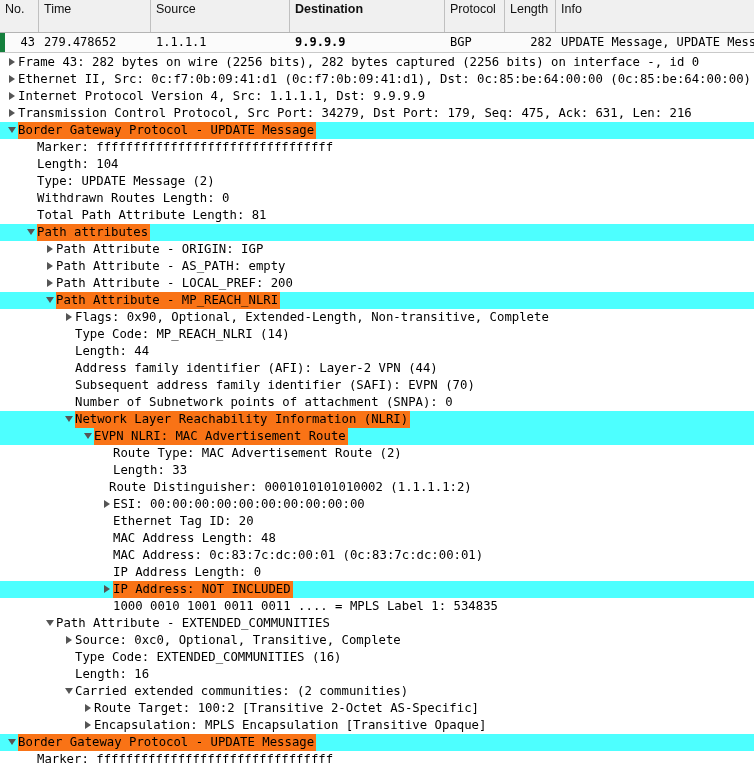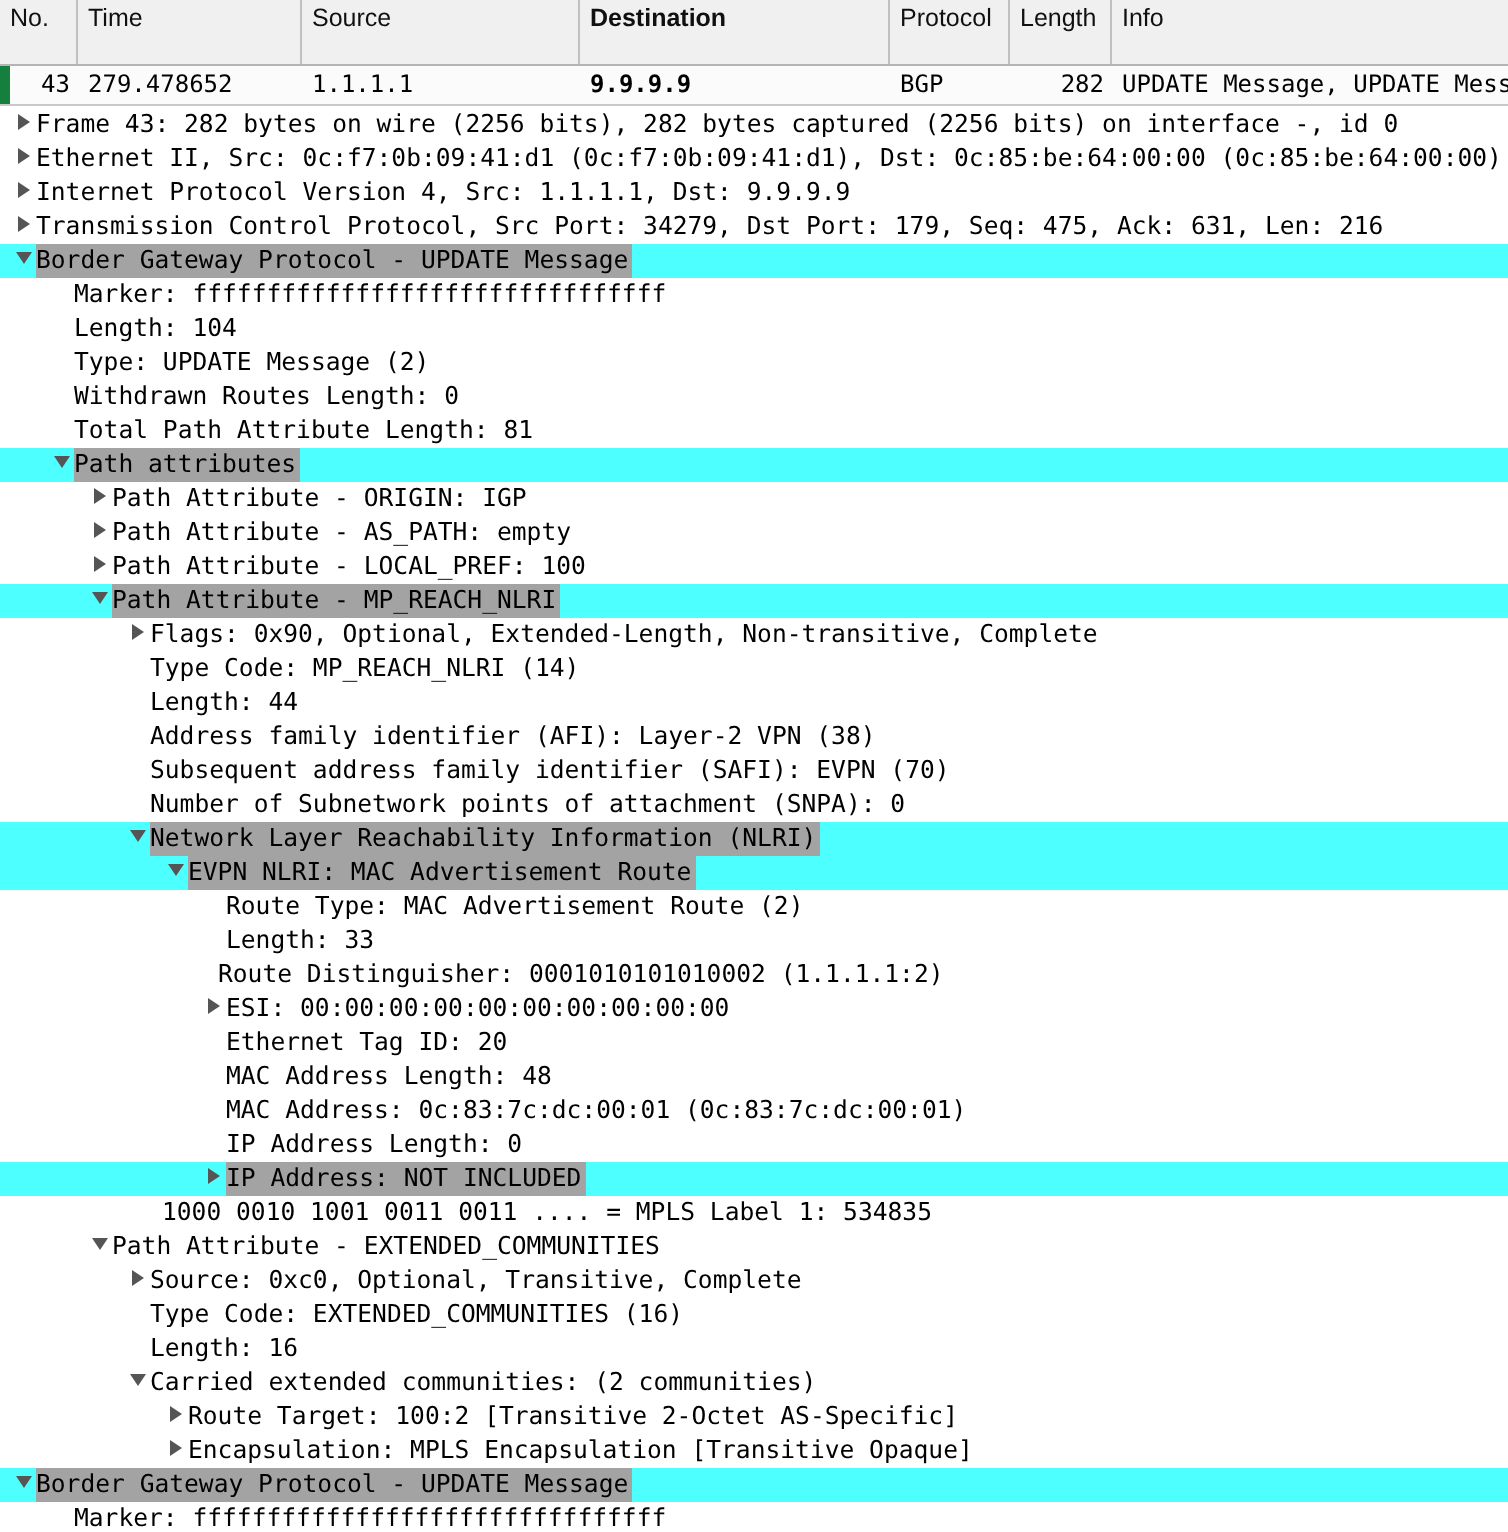--- a/index.html
+++ b/index.html
@@ -88,21 +88,21 @@
     white-space: nowrap;
     position: relative;
     font-family: "DejaVu Sans Mono", "Liberation Mono", monospace;
     font-size: 12.3px;
     color: #000000;
   }
   .dt-row.hl {
     background: #4dffff;
   }
   .dt-row.hl .dt-text {
-    background: #a3a3a3;
+    background: #f97316;
   }
   
   .dt-row.hl-full {
     background: #4dffff;
   }
 
   .twisty {
     display: inline-block;
     width: 13px;
     text-align: center;
@@ -171,40 +171,40 @@
     <div class="dt-row" style="padding-left: 5px;"><span class="twisty closed"><i></i></span><span class="dt-text">Transmission Control Protocol, Src Port: 34279, Dst Port: 179, Seq: 475, Ack: 631, Len: 216</span></div>
     <div class="dt-row hl hl-full" style="padding-left: 5px;"><span class="twisty open"><i></i></span><span class="dt-text">Border Gateway Protocol - UPDATE Message</span></div>
     <div class="dt-row" style="padding-left: 24px;"><span class="twisty none"><i></i></span><span class="dt-text">Marker: ffffffffffffffffffffffffffffffff</span></div>
     <div class="dt-row" style="padding-left: 24px;"><span class="twisty none"><i></i></span><span class="dt-text">Length: 104</span></div>
     <div class="dt-row" style="padding-left: 24px;"><span class="twisty none"><i></i></span><span class="dt-text">Type: UPDATE Message (2)</span></div>
     <div class="dt-row" style="padding-left: 24px;"><span class="twisty none"><i></i></span><span class="dt-text">Withdrawn Routes Length: 0</span></div>
     <div class="dt-row" style="padding-left: 24px;"><span class="twisty none"><i></i></span><span class="dt-text">Total Path Attribute Length: 81</span></div>
     <div class="dt-row hl hl-full" style="padding-left: 24px;"><span class="twisty open"><i></i></span><span class="dt-text">Path attributes</span></div>
     <div class="dt-row" style="padding-left: 43px;"><span class="twisty closed"><i></i></span><span class="dt-text">Path Attribute - ORIGIN: IGP</span></div>
     <div class="dt-row" style="padding-left: 43px;"><span class="twisty closed"><i></i></span><span class="dt-text">Path Attribute - AS_PATH: empty</span></div>
-    <div class="dt-row" style="padding-left: 43px;"><span class="twisty closed"><i></i></span><span class="dt-text">Path Attribute - LOCAL_PREF: 100</span></div>
+    <div class="dt-row" style="padding-left: 43px;"><span class="twisty closed"><i></i></span><span class="dt-text">Path Attribute - LOCAL_PREF: 200</span></div>
     <div class="dt-row hl hl-full" style="padding-left: 43px;"><span class="twisty open"><i></i></span><span class="dt-text">Path Attribute - MP_REACH_NLRI</span></div>
     <div class="dt-row" style="padding-left: 62px;"><span class="twisty closed"><i></i></span><span class="dt-text">Flags: 0x90, Optional, Extended-Length, Non-transitive, Complete</span></div>
     <div class="dt-row" style="padding-left: 62px;"><span class="twisty none"><i></i></span><span class="dt-text">Type Code: MP_REACH_NLRI (14)</span></div>
     <div class="dt-row" style="padding-left: 62px;"><span class="twisty none"><i></i></span><span class="dt-text">Length: 44</span></div>
-    <div class="dt-row" style="padding-left: 62px;"><span class="twisty none"><i></i></span><span class="dt-text">Address family identifier (AFI): Layer-2 VPN (38)</span></div>
+    <div class="dt-row" style="padding-left: 62px;"><span class="twisty none"><i></i></span><span class="dt-text">Address family identifier (AFI): Layer-2 VPN (44)</span></div>
     <div class="dt-row" style="padding-left: 62px;"><span class="twisty none"><i></i></span><span class="dt-text">Subsequent address family identifier (SAFI): EVPN (70)</span></div>
     <div class="dt-row" style="padding-left: 62px;"><span class="twisty none"><i></i></span><span class="dt-text">Number of Subnetwork points of attachment (SNPA): 0</span></div>
     <div class="dt-row hl hl-full" style="padding-left: 62px;"><span class="twisty open"><i></i></span><span class="dt-text">Network Layer Reachability Information (NLRI)</span></div>
     <div class="dt-row hl hl-full" style="padding-left: 81px;"><span class="twisty open"><i></i></span><span class="dt-text">EVPN NLRI: MAC Advertisement Route</span></div>
     <div class="dt-row" style="padding-left: 100px;"><span class="twisty none"><i></i></span><span class="dt-text">Route Type: MAC Advertisement Route (2)</span></div>
     <div class="dt-row" style="padding-left: 100px;"><span class="twisty none"><i></i></span><span class="dt-text">Length: 33</span></div>
     <div class="dt-row" style="padding-left: 96px;"><span class="twisty none"><i></i></span><span class="dt-text">Route Distinguisher: 0001010101010002 (1.1.1.1:2)</span></div>
     <div class="dt-row" style="padding-left: 100px;"><span class="twisty closed"><i></i></span><span class="dt-text">ESI: 00:00:00:00:00:00:00:00:00:00</span></div>
     <div class="dt-row" style="padding-left: 100px;"><span class="twisty none"><i></i></span><span class="dt-text">Ethernet Tag ID: 20</span></div>
     <div class="dt-row" style="padding-left: 100px;"><span class="twisty none"><i></i></span><span class="dt-text">MAC Address Length: 48</span></div>
     <div class="dt-row" style="padding-left: 100px;"><span class="twisty none"><i></i></span><span class="dt-text">MAC Address: 0c:83:7c:dc:00:01 (0c:83:7c:dc:00:01)</span></div>
     <div class="dt-row" style="padding-left: 100px;"><span class="twisty none"><i></i></span><span class="dt-text">IP Address Length: 0</span></div>
     <div class="dt-row hl" style="padding-left: 100px;"><span class="twisty closed"><i></i></span><span class="dt-text">IP Address: NOT INCLUDED</span></div>
-    <div class="dt-row" style="padding-left: 68px;"><span class="twisty none"><i></i></span><span class="dt-text">1000 0010 1001 0011 0011 .... = MPLS Label 1: 534835</span></div>
+    <div class="dt-row" style="padding-left: 100px;"><span class="twisty none"><i></i></span><span class="dt-text">1000 0010 1001 0011 0011 .... = MPLS Label 1: 534835</span></div>
     <div class="dt-row" style="padding-left: 43px;"><span class="twisty open"><i></i></span><span class="dt-text">Path Attribute - EXTENDED_COMMUNITIES</span></div>
     <div class="dt-row" style="padding-left: 62px;"><span class="twisty closed"><i></i></span><span class="dt-text">Source: 0xc0, Optional, Transitive, Complete</span></div>
     <div class="dt-row" style="padding-left: 62px;"><span class="twisty none"><i></i></span><span class="dt-text">Type Code: EXTENDED_COMMUNITIES (16)</span></div>
     <div class="dt-row" style="padding-left: 62px;"><span class="twisty none"><i></i></span><span class="dt-text">Length: 16</span></div>
     <div class="dt-row" style="padding-left: 62px;"><span class="twisty open"><i></i></span><span class="dt-text">Carried extended communities: (2 communities)</span></div>
     <div class="dt-row" style="padding-left: 81px;"><span class="twisty closed"><i></i></span><span class="dt-text">Route Target: 100:2 [Transitive 2-Octet AS-Specific]</span></div>
     <div class="dt-row" style="padding-left: 81px;"><span class="twisty closed"><i></i></span><span class="dt-text">Encapsulation: MPLS Encapsulation [Transitive Opaque]</span></div>
     <div class="dt-row hl hl-full" style="padding-left: 5px;"><span class="twisty open"><i></i></span><span class="dt-text">Border Gateway Protocol - UPDATE Message</span></div>
     <div class="dt-row" style="padding-left: 24px;"><span class="twisty none"><i></i></span><span class="dt-text">Marker: ffffffffffffffffffffffffffffffff</span></div>
   </div>

